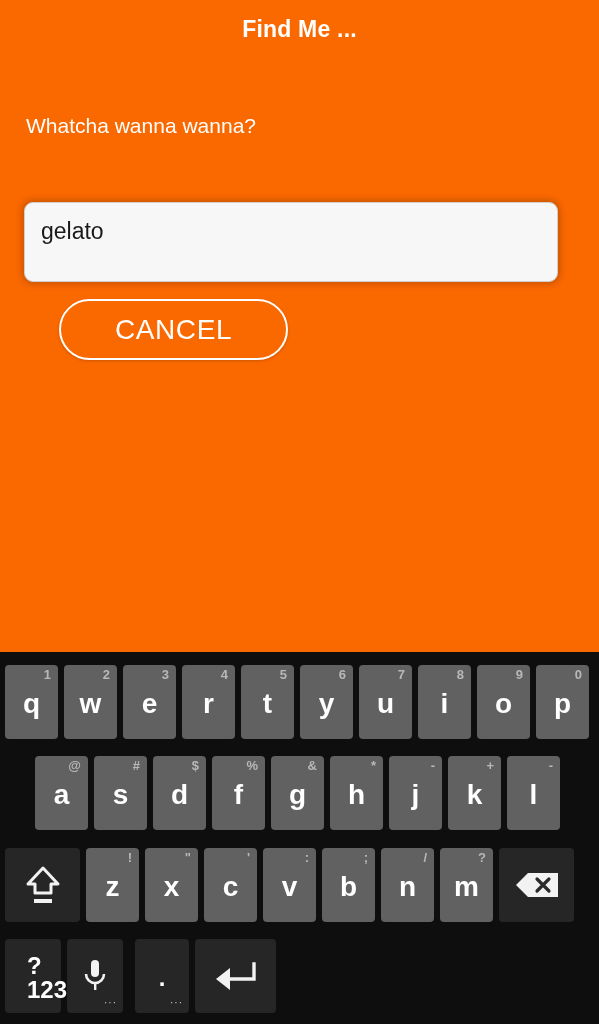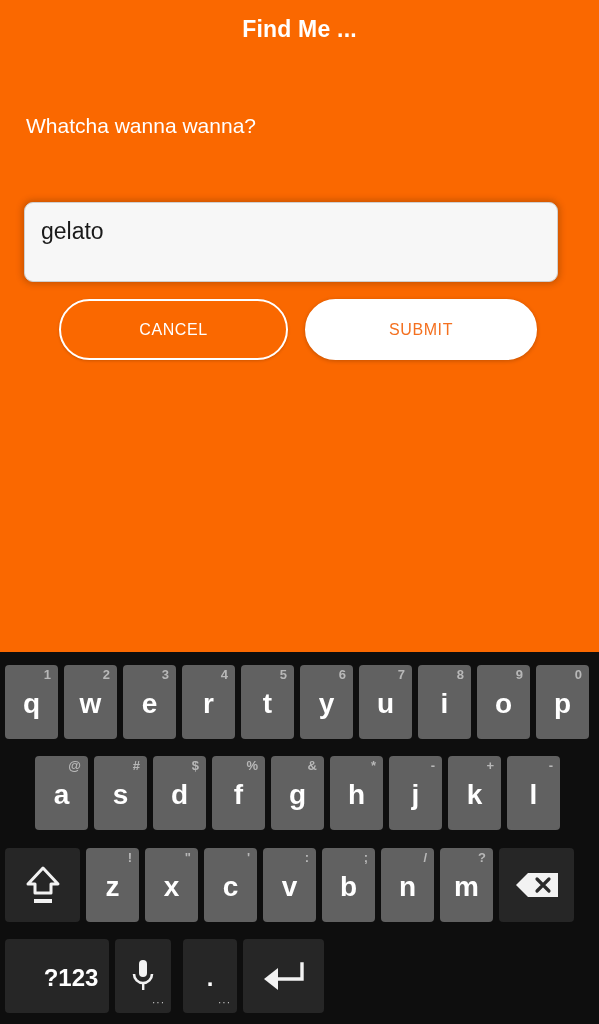--- a/index.html
+++ b/index.html
@@ -58,21 +58,21 @@
 
   
   .btn {
     position: absolute;
     top: 299px;
     height: 61px;
     border-radius: 31px;
     display: flex;
     align-items: center;
     justify-content: center;
-    font-size: 16px;
+    font-size: 28px;
     letter-spacing: 0.6px;
     cursor: pointer;
   }
   #cancel-button {
     left: 59px; width: 229px;
     background: transparent;
     border: 2px solid #ffffff;
     color: #ffffff;
     box-shadow: 0 1px 3px rgba(0,0,0,0.18);
   }
@@ -162,23 +162,20 @@
     <div id="prompt-label">Whatcha wanna wanna?</div>
 
     <div id="search-field">
       <span id="search-value">gelato</span>
     </div>
 
     <div class="btn" id="cancel-button">
       <span>CANCEL</span>
     </div>
 
-    <div class="btn" id="submit-button">
-      <span>SUBMIT</span>
-    </div>
 
   </div>
 
   <div id="keyboard">
 
     <div class="kbrow" id="kbrow-1">
       <div style="width:5px;flex:none;"></div>
       <div class="key" style="width:53px;">
         <span class="hint">1</span>
         <span class="main">q</span>
@@ -329,21 +326,21 @@
           <svg class="icon-svg" width="46" height="30" viewBox="0 0 46 30">
             <path d="M14 3 L44 3 L44 27 L14 27 L2 15 Z" fill="#f2f2f2"></path>
             <path d="M23 9 L35 21 M35 9 L23 21" stroke="#2b2b2b" stroke-width="3.2" stroke-linecap="round"></path>
           </svg>
         </span>
       </div>
     </div>
 
     <div class="kbrow" id="kbrow-4">
       <div style="width:5px;flex:none;"></div>
-      <div class="key dark fn" style="width:104px;padding-left:28px;">
+      <div class="key dark fn" style="width:56px;padding-left:28px;">
         <span class="main">?123</span>
       </div>
       <div style="width:6px;flex:none;"></div>
       <div class="key dark" style="width:56px;">
         <span>
           <svg class="icon-svg" width="30" height="40" viewBox="0 0 30 40">
             <rect x="11" y="4" width="8" height="17" rx="4" fill="#f2f2f2"></rect>
             <path d="M6 18 a9 9 0 0 0 18 0" fill="none" stroke="#f2f2f2" stroke-width="2.6"></path>
             <rect x="14" y="26" width="2.4" height="8" fill="#f2f2f2"></rect>
           </svg>

